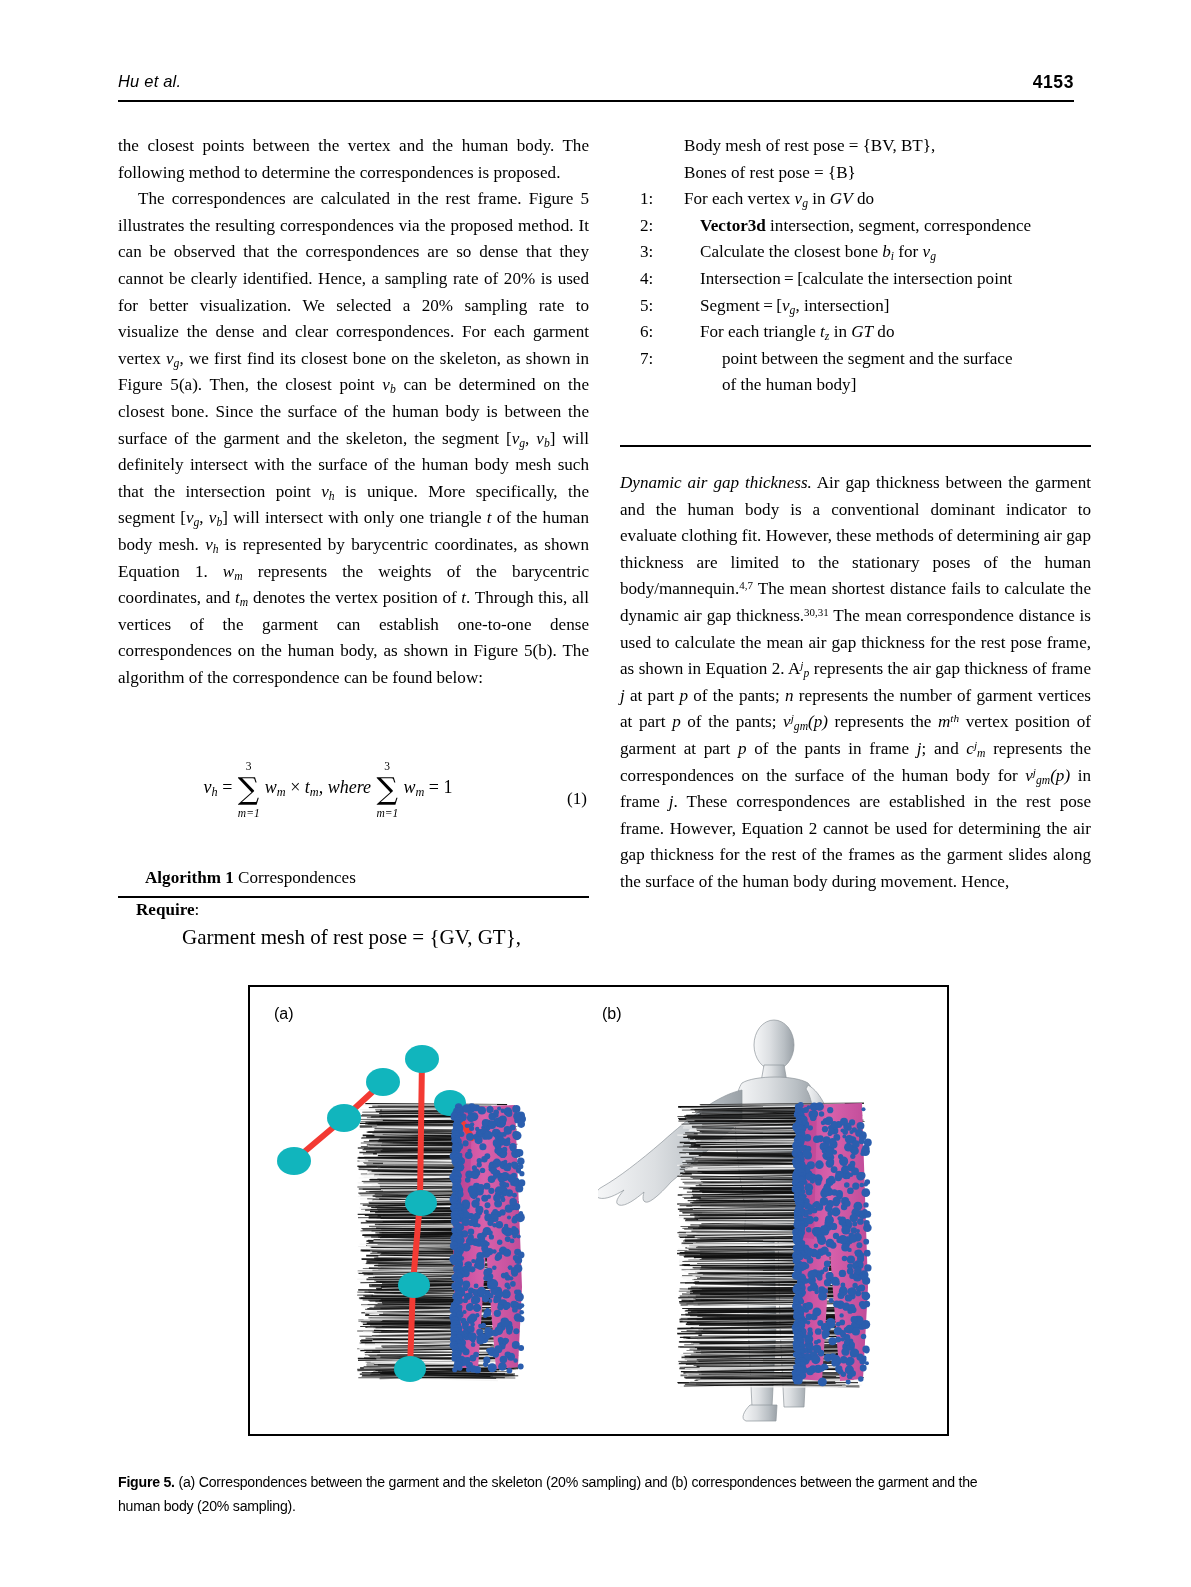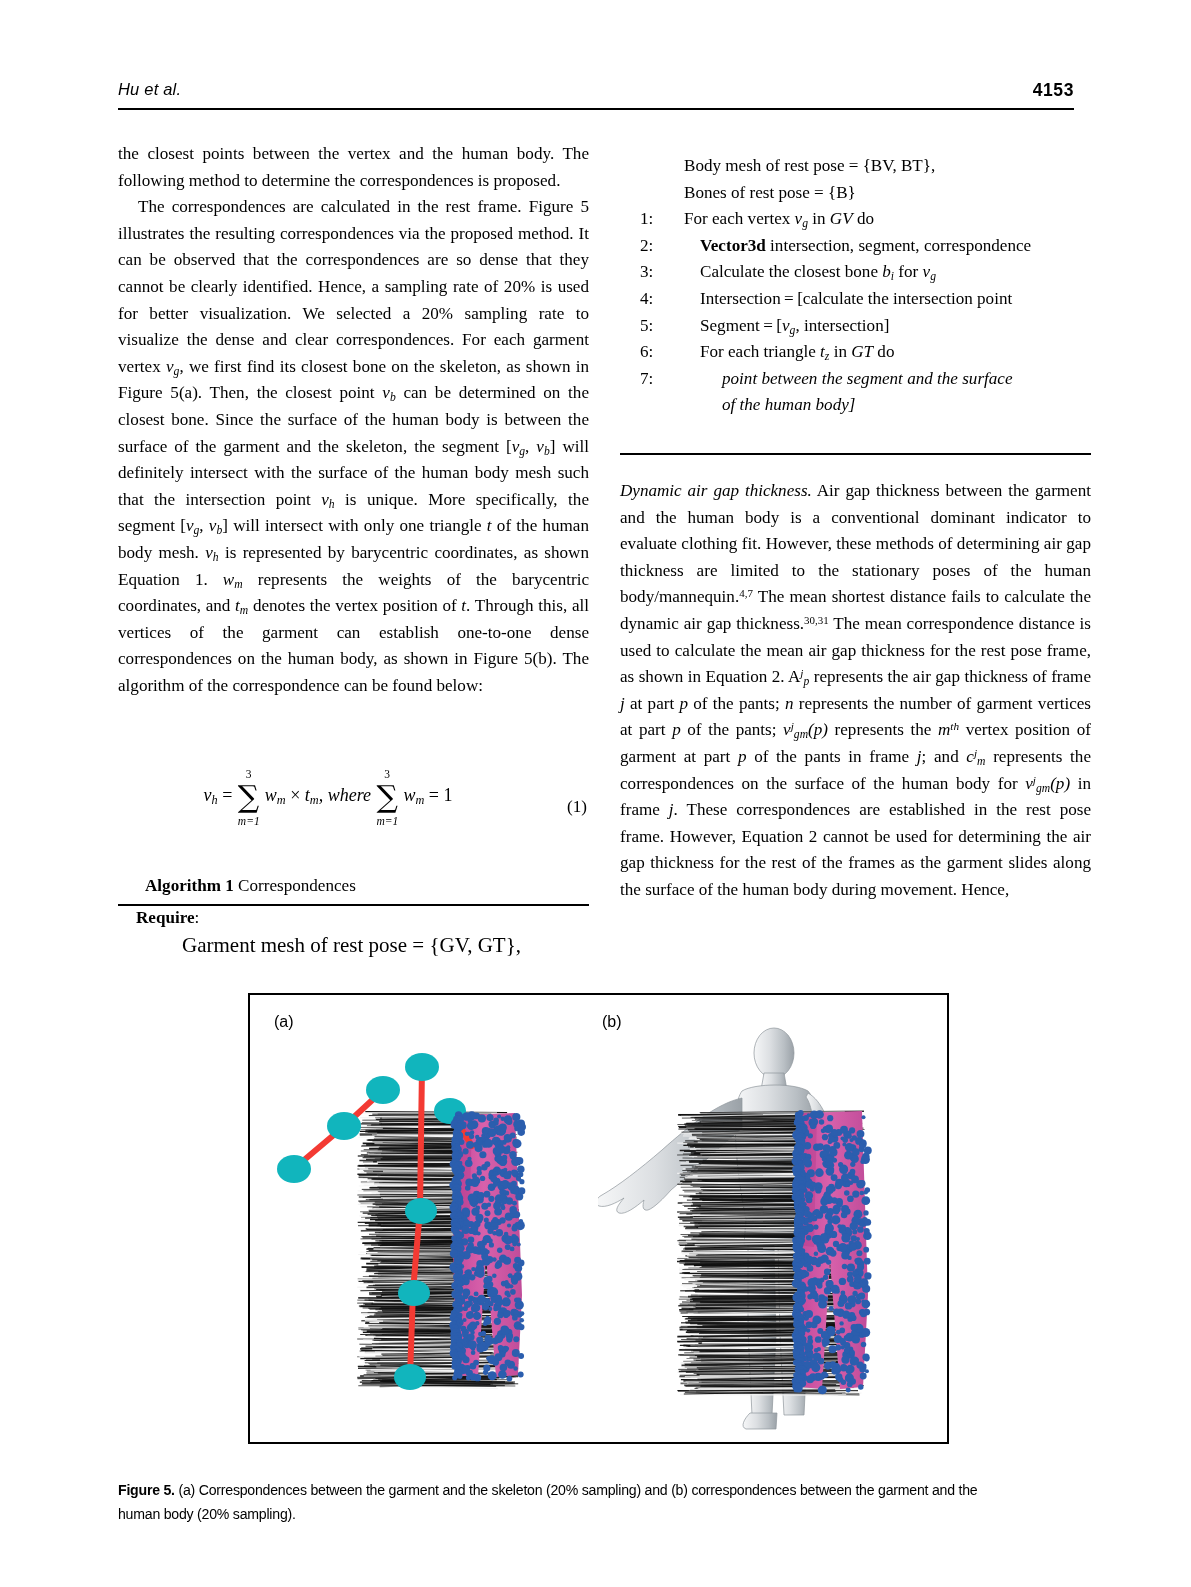--- a/index.html
+++ b/index.html
@@ -11,21 +11,21 @@
     width: 1191px;
     height: 1587px;
     position: relative;
     font-family: "Liberation Serif", "DejaVu Serif", serif;
     color: #000000;
     overflow: hidden;
   }
 
   .page {
     position: absolute;
-    left: 0; top: 8px;
+    left: 0; top: 0;
     width: 1191px;
     height: 1472px;
   }
 
   
   .runhead {
     position: absolute;
     left: 118px;
     top: 72px;
     width: 956px;
@@ -184,40 +184,39 @@
     white-space: nowrap;
   }
 
   .algo-right {
     position: absolute;
     left: 620px;
     top: 133px;
     width: 471px;
     font-size: 17.1px;
     line-height: 26.6px;
-    margin-top: 12px;
   }
   .algo-req2 {
     margin-left: 64px;
     white-space: nowrap;
   }
   .algo-step {
     position: relative;
     padding-left: 64px;
   }
   .algo-step .num {
     position: absolute;
     left: 20px;
     top: 0;
     width: 28px;
     text-align: left;
   }
   .algo-step .ind1 { display: block; }
   .algo-step .ind2 { display: block; padding-left: 16px; }
-  .algo-step .ind3 { display: block; padding-left: 38px; font-style: italic; }
+  .algo-step .ind3 { display: block; padding-left: 38px; }
   .algo-bottom-rule {
     position: absolute;
     left: 620px;
     top: 445px;
     width: 471px;
     height: 2.4px;
     background: #000;
   }
 
   

